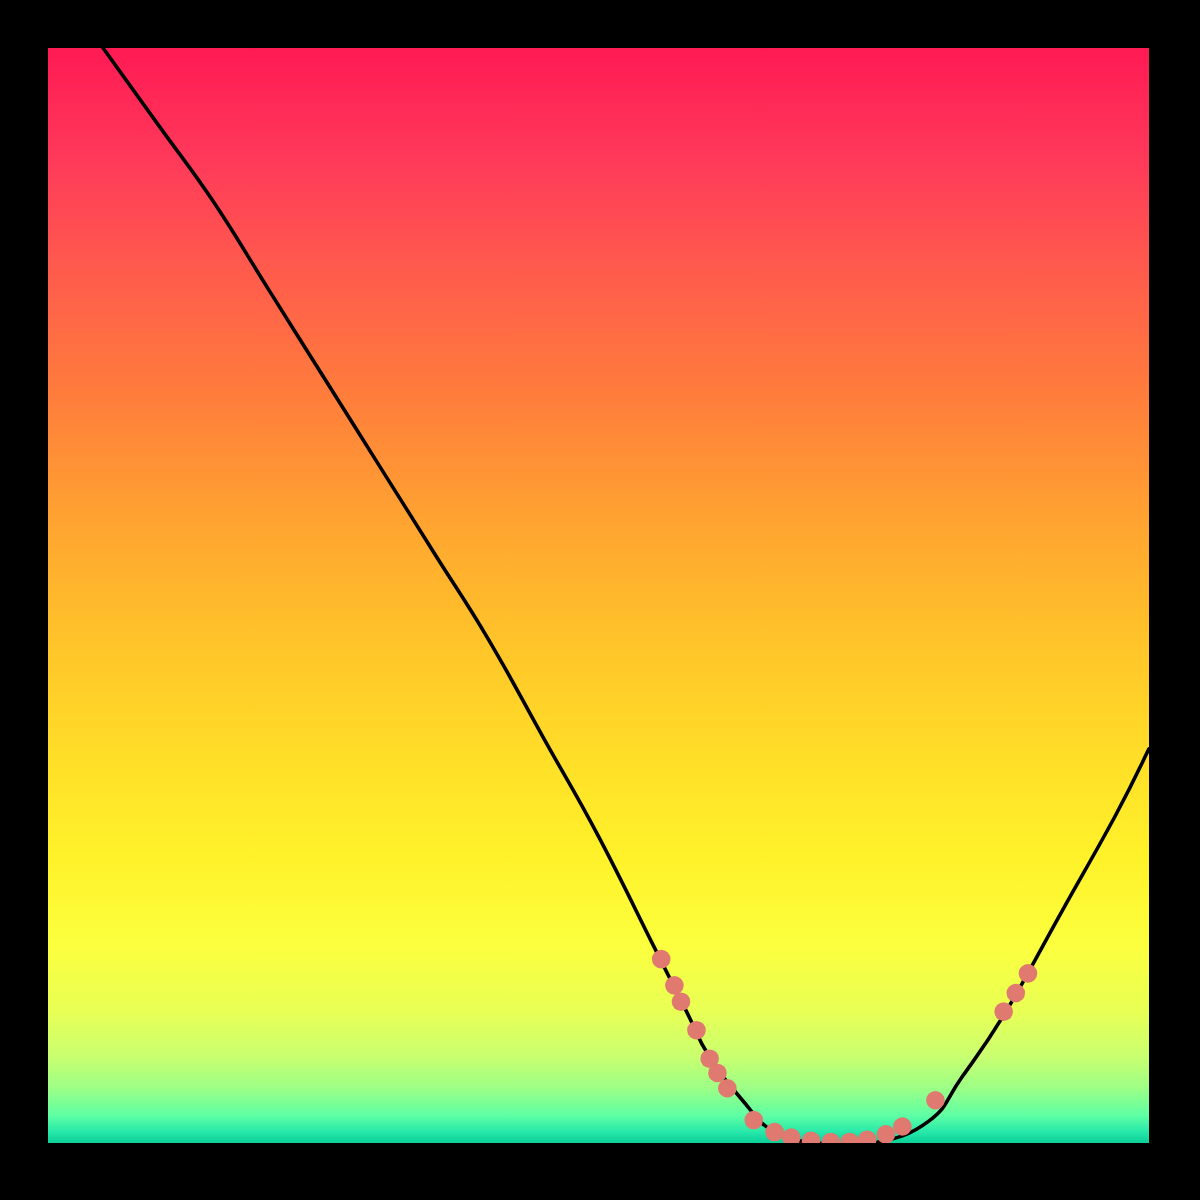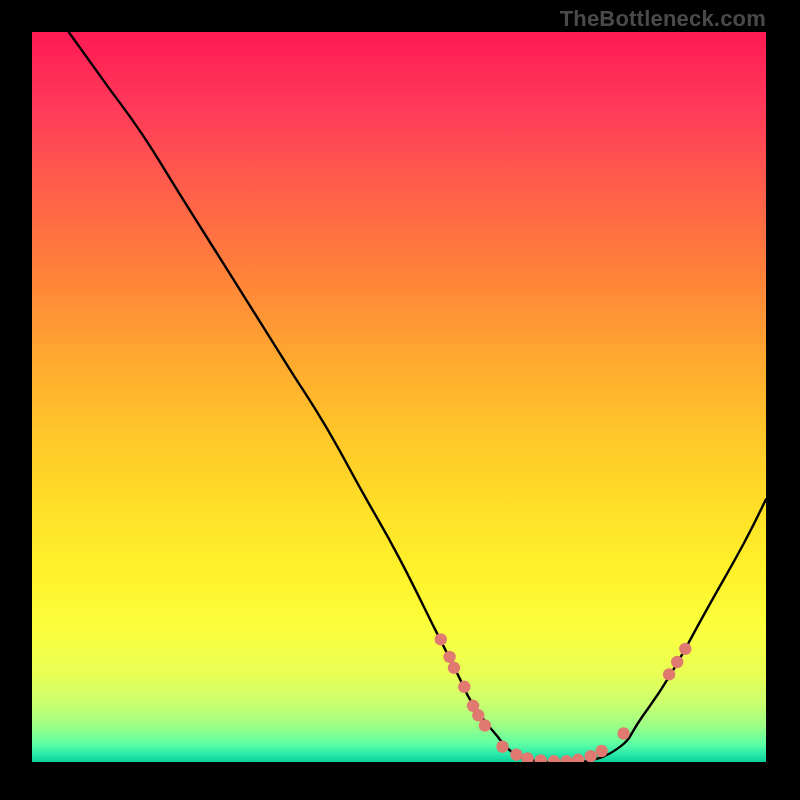--- a/index.html
+++ b/index.html
@@ -63,21 +63,20 @@
   svg.curve {
     position: absolute;
     inset: 0;
   }
 </style>
 </head>
 <body>
 
 <div class="stage">
 
-  <div class="watermark">TheBottleneck.com</div>
 
   <div class="plot">
     <svg class="curve" viewBox="0 0 734 730" preserveAspectRatio="none">
       <path id="curve-path" fill="none" stroke="#000000" stroke-width="2.4" stroke-linejoin="round" stroke-linecap="round" d="M 36.7 0.0 C 44.8 11.2, 57.3 28.6, 73.4 51.1 C 89.5 73.6, 94.0 78.1, 110.1 102.2 C 126.2 126.3, 130.7 134.9, 146.8 160.6 C 162.9 186.3, 167.4 193.3, 183.5 219.0 C 199.6 244.7, 204.1 251.7, 220.2 277.4 C 236.3 303.1, 240.8 310.1, 256.9 335.8 C 273.0 361.5, 277.5 366.9, 293.6 394.2 C 309.7 421.5, 314.2 431.0, 330.3 459.9 C 346.4 488.8, 350.9 495.1, 367.0 525.6 C 383.1 556.1, 390.8 572.9, 403.7 598.6 C 416.6 624.3, 417.6 626.3, 425.7 642.4 C 433.8 658.5, 432.3 658.8, 440.4 671.6 C 448.5 684.4, 452.7 689.6, 462.4 700.8 C 472.1 712.0, 473.1 716.3, 484.4 722.7 C 495.7 729.1, 499.3 728.4, 513.8 730.0 C 528.3 731.6, 534.4 733.2, 550.5 730.0 C 566.6 726.8, 574.3 725.0, 587.2 715.4 C 600.1 705.8, 597.9 702.3, 609.2 686.2 C 620.5 670.1, 624.0 666.5, 638.6 642.4 C 653.1 618.3, 659.1 605.6, 675.3 576.7 C 691.4 547.8, 699.1 535.1, 712.0 511.0 C 724.9 486.9, 729.2 476.8, 734.0 467.2"></path>
       <g id="markers">
           <circle cx="408.8" cy="607.4" r="6.2" fill="#e0796f"></circle>
           <circle cx="417.6" cy="624.9" r="6.2" fill="#e0796f"></circle>
           <circle cx="422.0" cy="635.8" r="6.2" fill="#e0796f"></circle>
           <circle cx="432.3" cy="654.8" r="6.2" fill="#e0796f"></circle>
           <circle cx="441.1" cy="673.8" r="6.2" fill="#e0796f"></circle>

